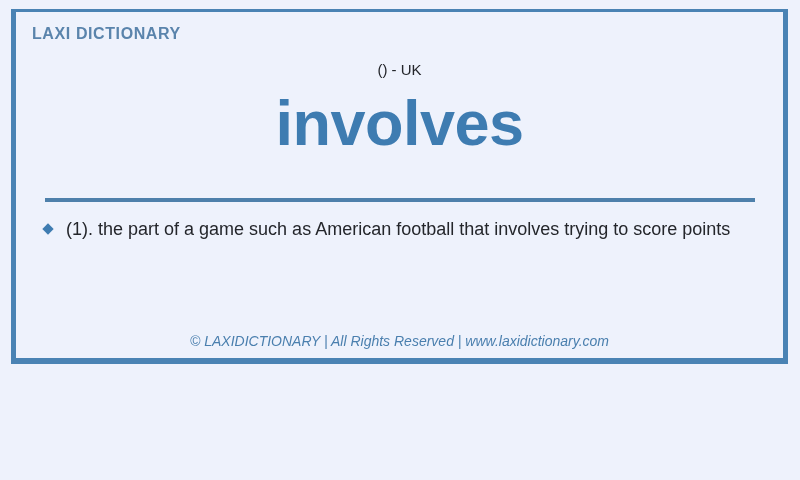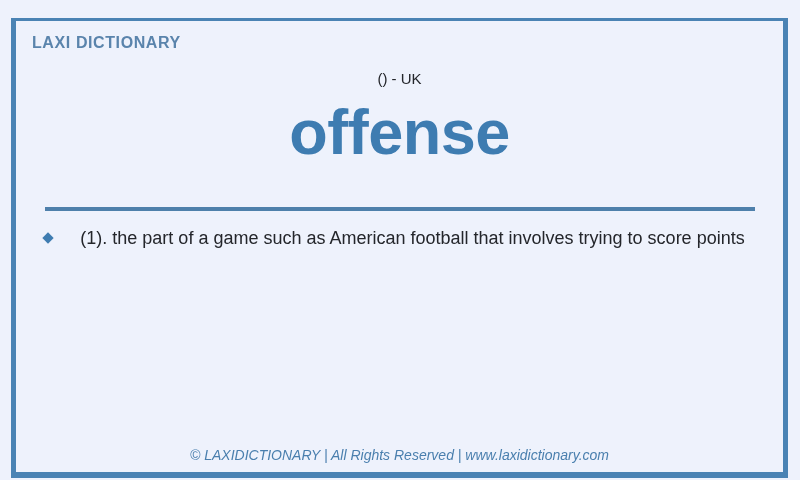--- a/index.html
+++ b/index.html
@@ -11,23 +11,23 @@
     height: 480px;
     background: #eef2fc;
     font-family: "Liberation Sans", sans-serif;
     overflow: hidden;
   }
 
   
   .card {
     position: absolute;
     left: 11px;
-    top: 18px;
+    top: 9px;
     width: 777px;
-    height: 460px;
+    height: 355px;
     box-sizing: border-box;
     background: #a21caf;
     border-left: 5px solid #4a83b4;
     border-right: 5px solid #4a83b4;
     border-top: 3px solid #4a83b4;
     border-bottom: 6px solid #4a83b4;
   }
   .card-inner {
     position: relative;
     width: 100%;
@@ -99,21 +99,20 @@
     height: 8px;
     margin: 10px 14px 0 10px;
     background: #3e7cb1;
     transform: rotate(45deg);
   }
   .sense-text {
     flex: 1 1 auto;
     font-size: 18px;
     line-height: 29px;
     color: #24262b;
-    text-align: center;
   }
 
   
   .footer {
     position: absolute;
     left: 0;
     right: 0;
     bottom: 9px;
     text-align: center;
     font-size: 14px;
@@ -125,21 +124,21 @@
 </head>
 <body>
 
 <div class="card">
   <div class="card-inner">
 
     <div class="brand">LAXI DICTIONARY</div>
 
     <div class="head-block">
       <div class="pron">() - UK</div>
-      <div class="headword">offense</div>
+      <div class="headword">involves</div>
     </div>
 
     <div class="divider"></div>
 
     <div class="senses">
       <div class="sense-row">
         <span class="bullet"></span>
         <span class="sense-text">(1). the part of a game such as American football that involves trying to score points</span>
       </div>
     </div>

